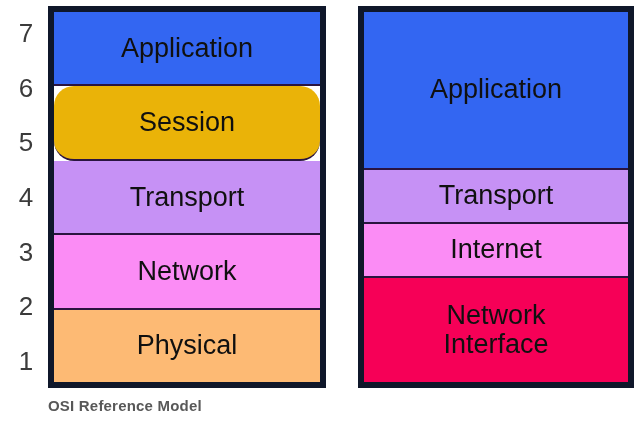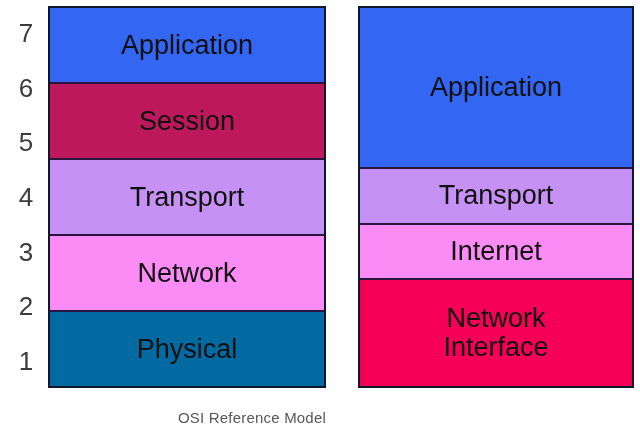--- a/index.html
+++ b/index.html
@@ -42,21 +42,21 @@
     color: #3b3b3b;
     line-height: 1;
   }
 
   
   .stack {
     position: absolute;
     top: 6px;
     height: 382px;
     box-sizing: border-box;
-    border: 2px solid #0f172a;
+    border: 6px solid #0f172a;
     display: flex;
     flex-direction: column;
     background: #ffffff;
   }
   #osi-stack {
     left: 48px;
     width: 278px;
   }
   #tcpip-stack {
     left: 358px;
@@ -90,25 +90,25 @@
   
   #tcpip-stack .layer-band[data-span="3"] { flex: 3 1 0; }
   #tcpip-stack .layer-band[data-span="1"] { flex: 1 1 0; }
   #tcpip-stack .layer-band[data-span="2"] { flex: 2 1 0; }
 
   #tcpip-stack .band-label { line-height: 1.08; }
 
   
   .caption {
     position: absolute;
-    top: 410px;
+    top: 398px;
     font-size: 15px;
-    font-weight: normal;
+    font-weight: bold;
     color: #585858;
-    text-align: right;
+    text-align: left;
     line-height: 1.1;
     letter-spacing: 0.2px;
   }
   #osi-caption {
     left: 48px;
     width: 278px;
   }
   #tcpip-caption {
     left: 358px;
     width: 276px;
@@ -126,30 +126,30 @@
     <div class="layer-number">4</div>
     <div class="layer-number">3</div>
     <div class="layer-number">2</div>
     <div class="layer-number">1</div>
   </div>
 
   <div class="stack" id="osi-stack">
     <div class="layer-band" style="background-color: rgb(51, 102, 242);">
       <span class="band-label">Application</span>
     </div>
-    <div class="layer-band" style="background-color: #be185d;">
+    <div class="layer-band" style="background-color: #eab308; border-radius: 20px;">
       <span class="band-label">Session</span>
     </div>
     <div class="layer-band" style="background-color: rgb(198, 145, 245);">
       <span class="band-label">Transport</span>
     </div>
     <div class="layer-band" style="background-color: rgb(251, 140, 245);">
       <span class="band-label">Network</span>
     </div>
-    <div class="layer-band" style="background-color: #0369a1;">
+    <div class="layer-band" style="background-color: #fdba74;">
       <span class="band-label">Physical</span>
     </div>
   </div>
 
   <div class="stack" id="tcpip-stack">
     <div class="layer-band" data-span="3" style="background-color: rgb(51, 102, 242);">
       <span class="band-label">Application</span>
     </div>
     <div class="layer-band" data-span="1" style="background-color: rgb(198, 145, 245);">
       <span class="band-label">Transport</span>

